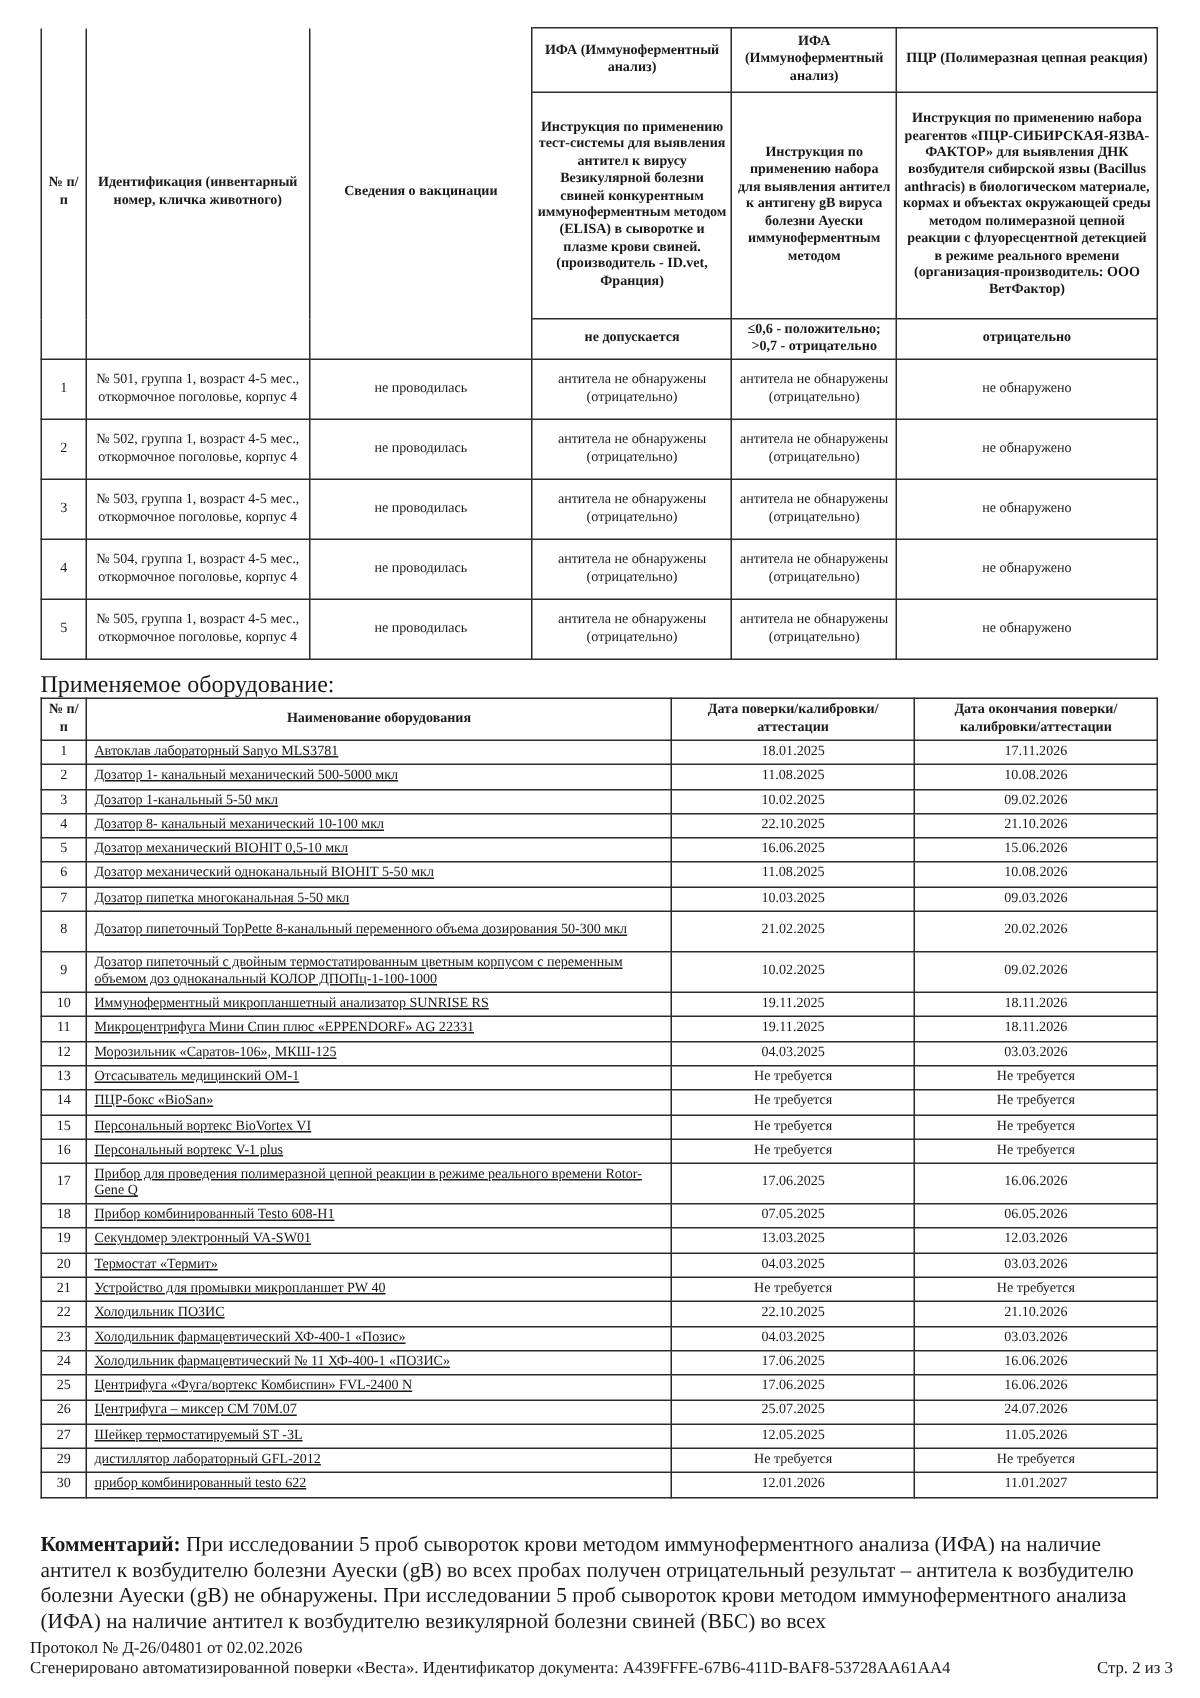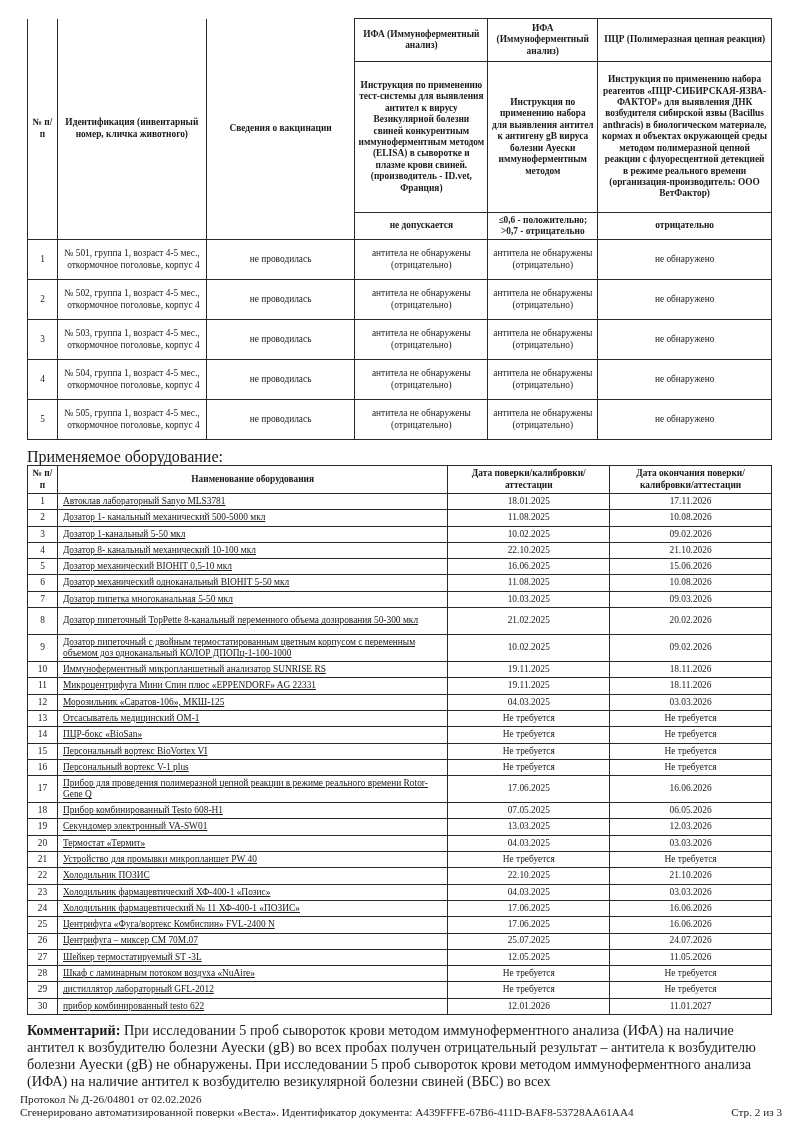--- a/index.html
+++ b/index.html
@@ -9,21 +9,21 @@
   td, th { border:1px solid #2a2a2a; padding:0 3px; vertical-align:middle; text-align:center; }
 
   
   #results { position:absolute; left:27px; top:18px; width:745px; font-size:9.4px; line-height:11.4px; }
   #results th { font-weight:bold; }
   #results .nb-top { border-top:none; }
   #results tr.hdr1 th { height:42px; }
   #results tr.hdr2 th { height:150px; }
   #results tr.hdr3 th { height:26px; }
   #results tr.data td { height:39px; }
-  #results td.ident { padding:0 6px;text-align:right; }
+  #results td.ident { padding:0 6px; }
 
   
   #equip-title { position:absolute; left:27px; top:449px; font-size:16px; line-height:16px; }
 
   
   #equip { position:absolute; left:27px; top:465px; width:745px; font-size:9.4px; line-height:11.4px; }
   #equip th { font-weight:bold; height:27px; }
   #equip td { height:15.3px; }
   #equip td.name { text-align:left; padding-left:5px;text-decoration:underline; }
   #equip tr.tall td { height:26px; }
@@ -285,26 +285,20 @@
         <td>25.07.2025</td>
         <td>24.07.2026</td>
       </tr>
       <tr>
         <td>27</td>
         <td class="name">Шейкер термостатируемый ST -3L</td>
         <td>12.05.2025</td>
         <td>11.05.2026</td>
       </tr>
       <tr>
-        <td>28</td>
-        <td class="name">Шкаф с ламинарным потоком воздуха «NuAire»</td>
-        <td>Не требуется</td>
-        <td>Не требуется</td>
-      </tr>
-      <tr>
         <td>29</td>
         <td class="name">дистиллятор лабораторный GFL-2012</td>
         <td>Не требуется</td>
         <td>Не требуется</td>
       </tr>
       <tr>
         <td>30</td>
         <td class="name">прибор комбинированный testo 622</td>
         <td>12.01.2026</td>
         <td>11.01.2027</td>

